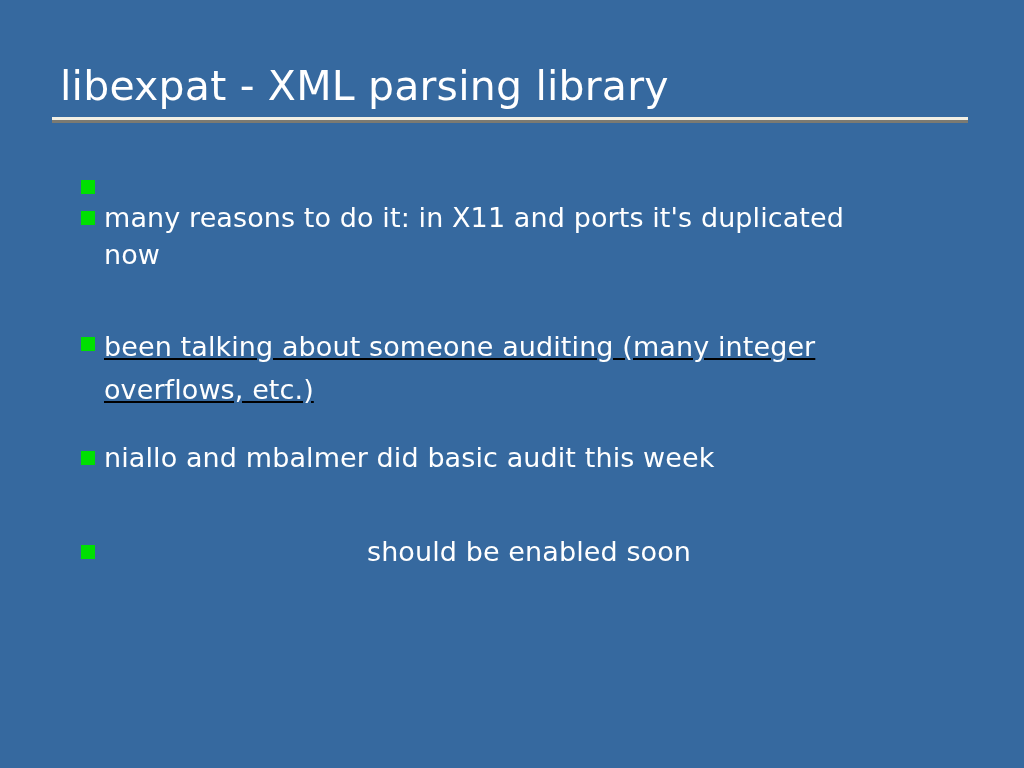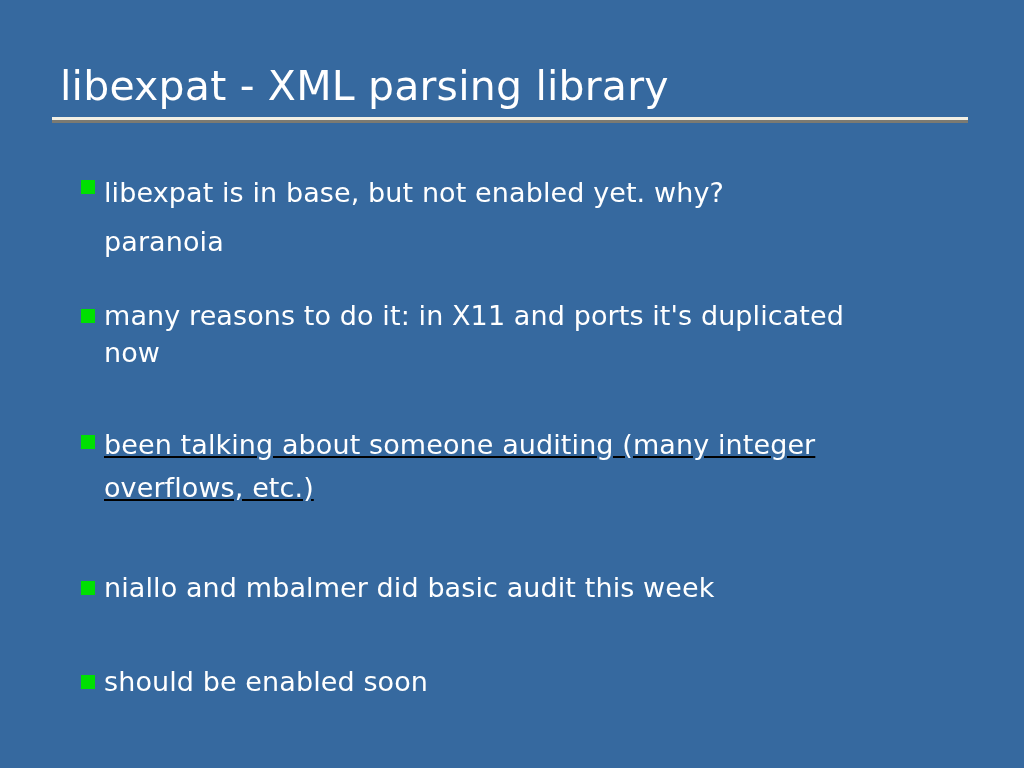--- a/index.html
+++ b/index.html
@@ -109,47 +109,45 @@
   .b1 .bullet-text   { line-height: 49px; }
 
   .b2 { margin-top: 31px; }
   .b2 .bullet-marker { top: 12px; }
   .b2 .bullet-text   { line-height: 37px; }
 
   .b3 { margin-top: 52px; text-decoration: underline; }
   .b3 .bullet-marker { top: 12px; }
   .b3 .bullet-text   { line-height: 43px; }
 
-  .b4 { margin-top: 60px; }
+  .b4 { margin-top: 28px; }
   .b4 .bullet-marker { top: 12px; }
   .b4 .bullet-text   { line-height: 37px; }
 
   .b5 { margin-top: 57px; }
   .b5 .bullet-marker { top: 12px; }
-  .b5 .bullet-text   { line-height: 37px; }
+  .b5 .bullet-text   { line-height: 37px; text-align: center; }
 </style>
 </head>
 <body>
 
 <div class="slide">
 
   <div class="title-block">
     <h1 class="slide-title">libexpat - XML parsing library</h1>
     <div class="title-rule">
       <div class="rule-light"></div>
       <div class="rule-shadow"></div>
     </div>
   </div>
 
   <div class="body-block">
 
     <div class="bullet-row b1">
       <span class="bullet-marker"></span>
-      <p class="bullet-text">libexpat is in base, but not enabled yet.  why?
-paranoia</p>
     </div>
 
     <div class="bullet-row b2">
       <span class="bullet-marker"></span>
       <p class="bullet-text">many reasons to do it: in X11 and ports it's duplicated
 now</p>
     </div>
 
     <div class="bullet-row b3">
       <span class="bullet-marker"></span>

